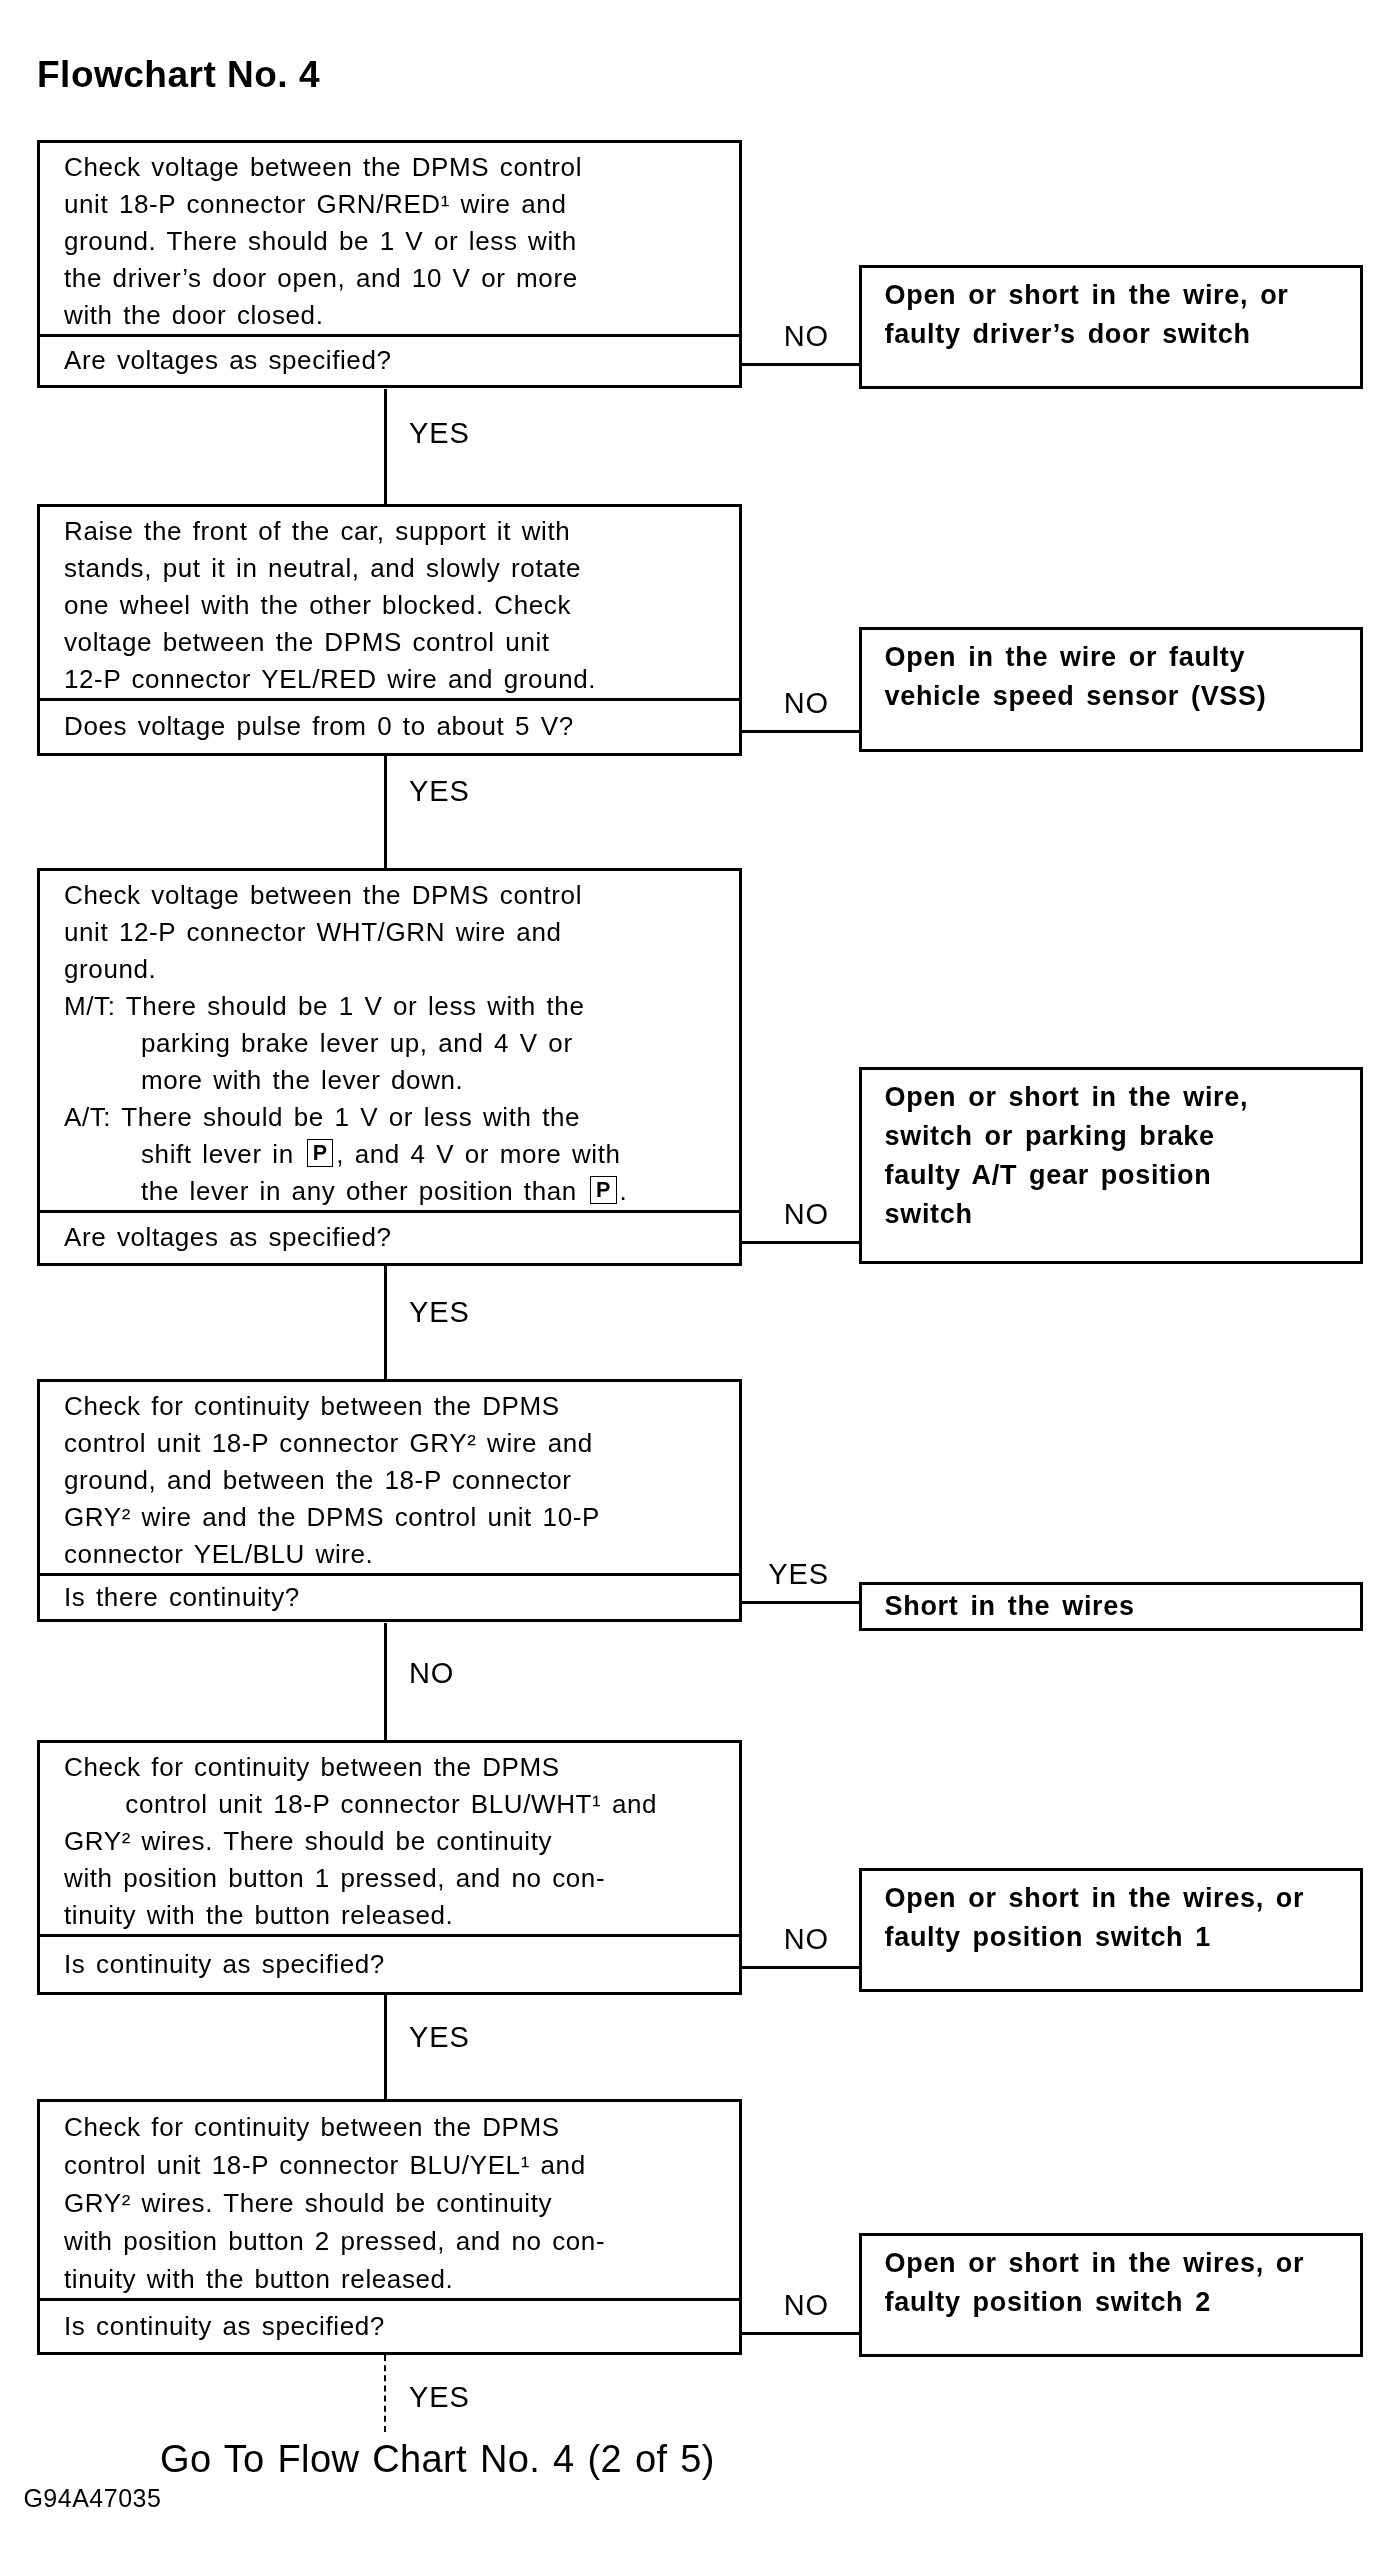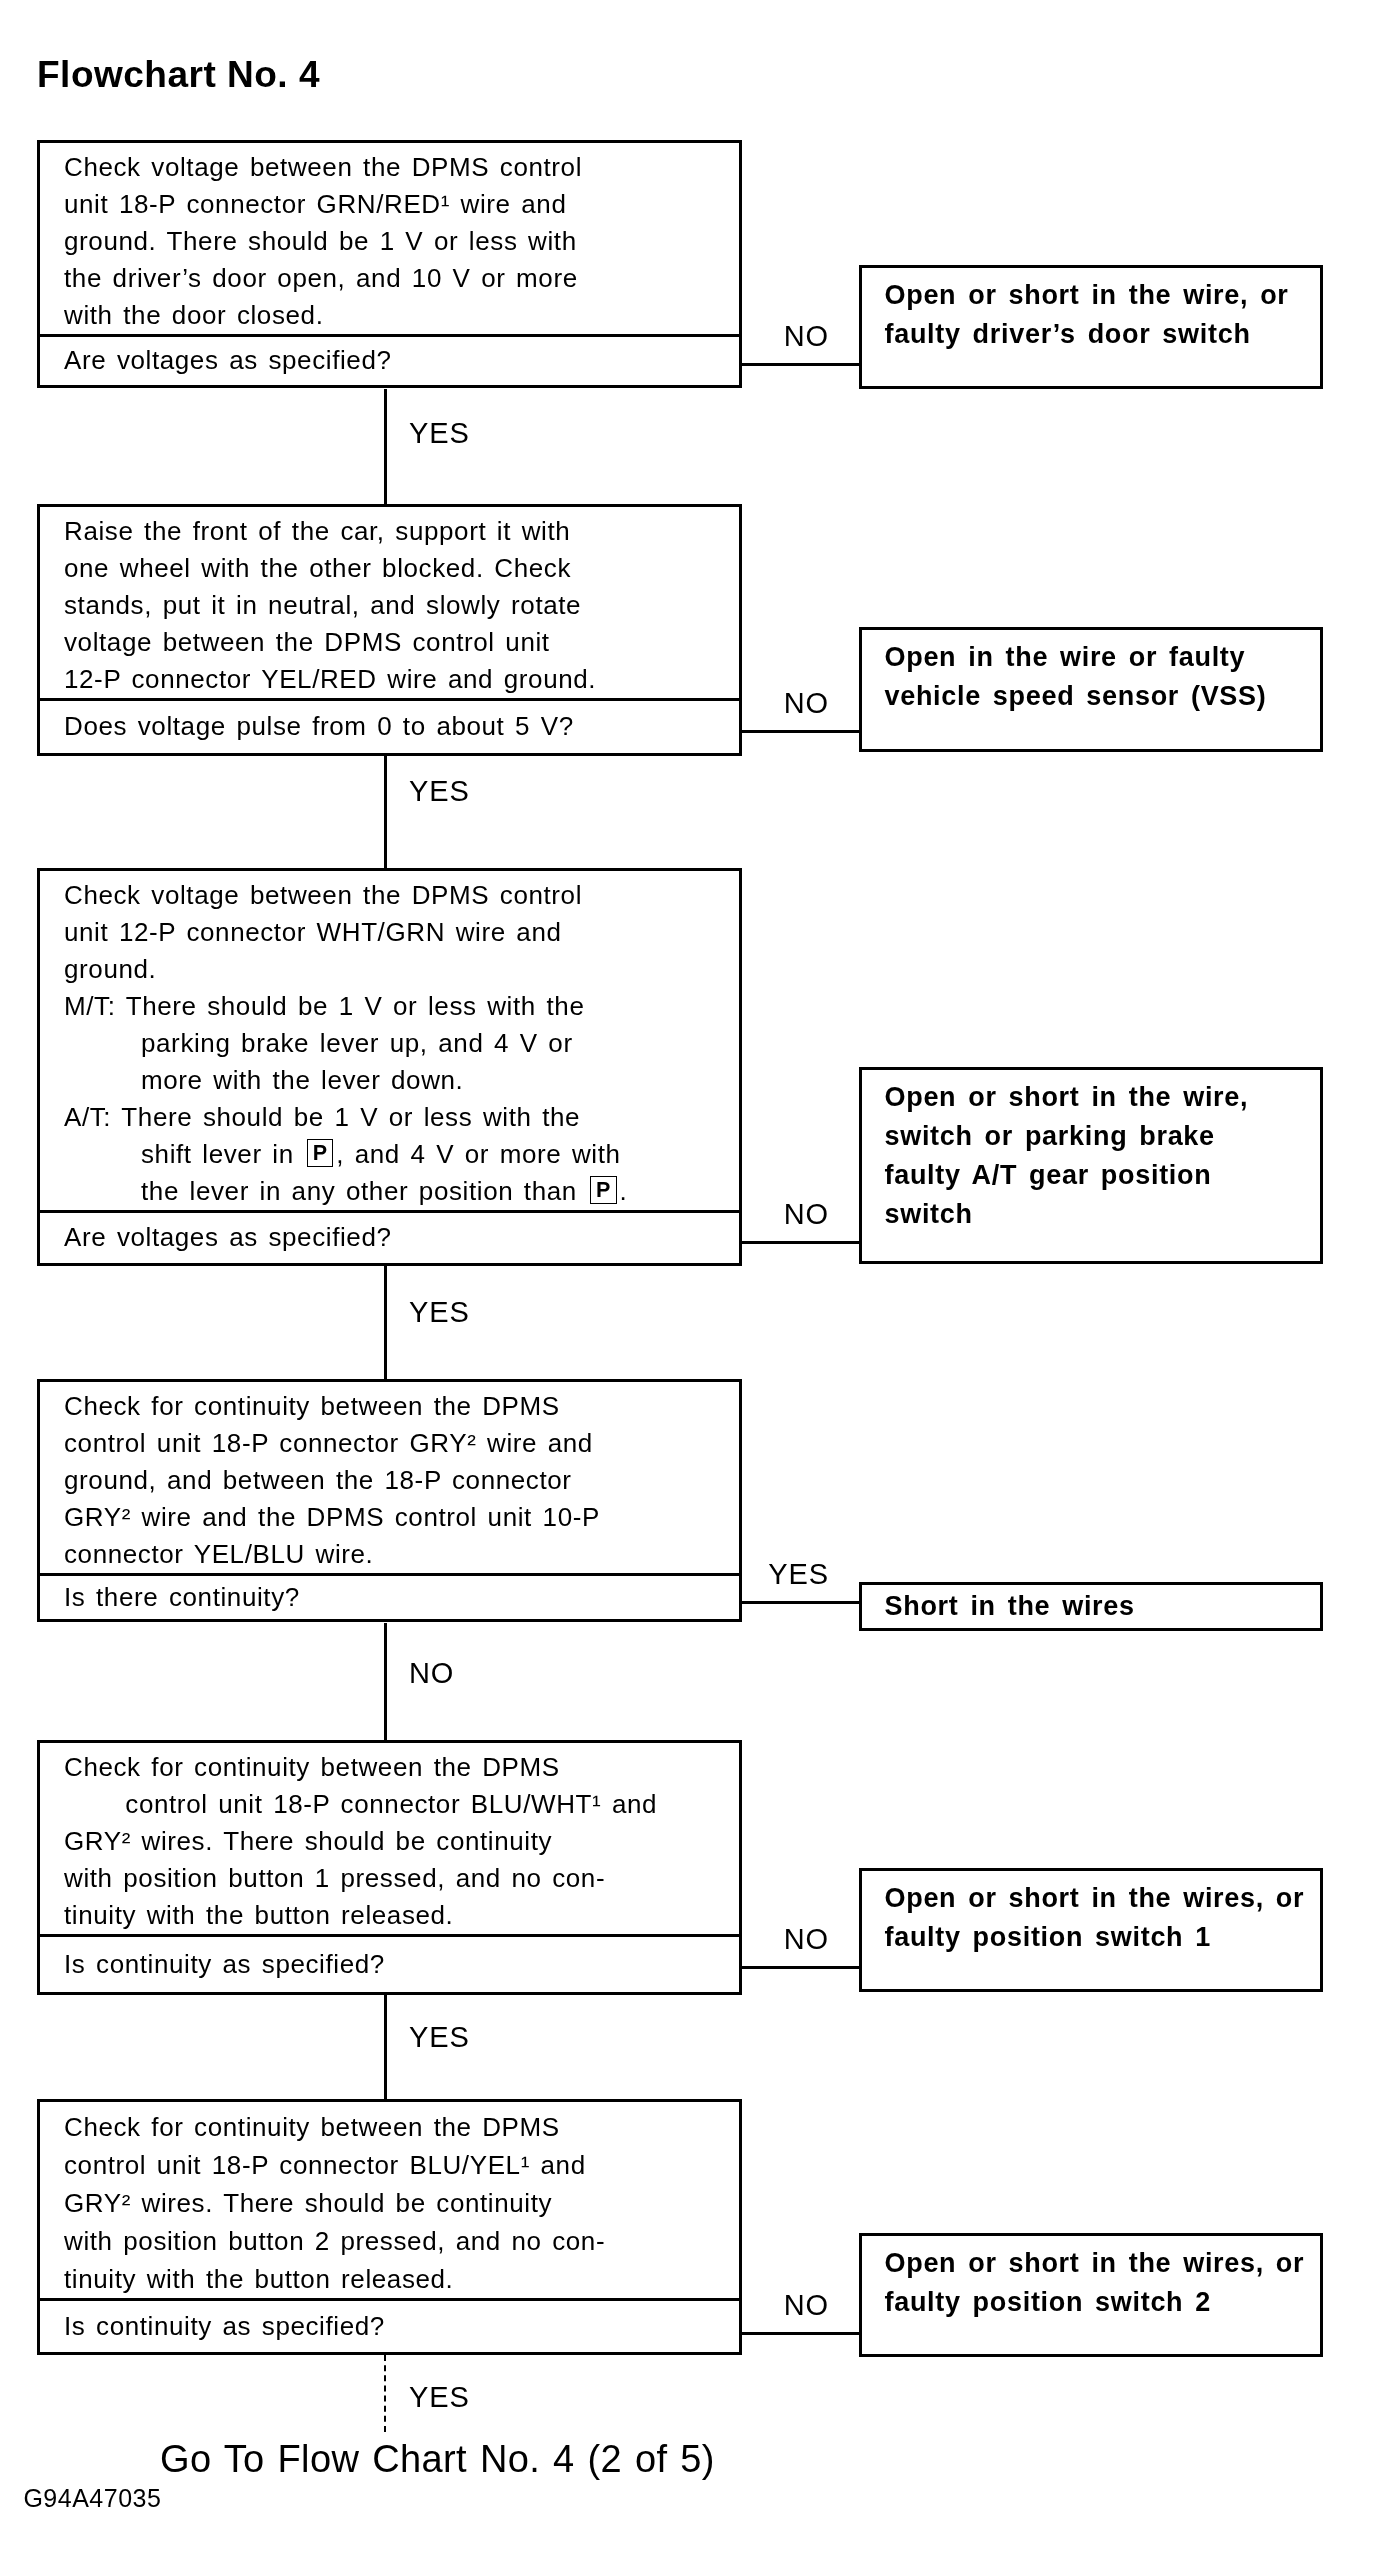--- a/index.html
+++ b/index.html
@@ -26,21 +26,21 @@
   }
   .pline.ind{padding-left:77px;}
   .pq{
     border-top:3.7px solid #000;flex:1 1 auto;
     display:flex;align-items:center;
     padding:0 19px 0 24px;
     font-size:26px;letter-spacing:0.6px;word-spacing:2.8px;
   }
   
   .rbox{
-    position:absolute;left:859px;width:464px;
+    position:absolute;left:859px;width:504px;
     border:3.7px solid #000;box-sizing:border-box;background:#fff;
     padding:8.4px 13px 0 22.5px;overflow:hidden;
   }
   .rbox.single{display:flex;align-items:center;padding-top:0;}
   .rline{
     font-size:27px;font-weight:bold;line-height:39px;
     letter-spacing:0.7px;word-spacing:3.7px;white-space:nowrap;
   }
   
   .hline{position:absolute;height:2.8px;background:#000;left:742px;width:117px;}
@@ -89,22 +89,22 @@
       <div class="hlabel" style="top: 320px;">NO</div>
       <div class="rbox" style="top: 265px; height: 124px;">
         <div class="rline">Open or short in the wire, or</div>
         <div class="rline">faulty driver’s door switch</div>
       </div>
       <div class="vline" style="top: 389px; height: 115px;"></div>
       <div class="vlabel" style="top: 417px;">YES</div>
       <div class="pbox" style="top: 504px; height: 252px;">
         <div class="pbody">
           <div class="pline" style="line-height: 37px;">Raise the front of the car, support it with</div>
+          <div class="pline" style="line-height: 37px;">stands, put it in neutral, and slowly rotate</div>
           <div class="pline" style="line-height: 37px;">one wheel with the other blocked. Check</div>
-          <div class="pline" style="line-height: 37px;">stands, put it in neutral, and slowly rotate</div>
           <div class="pline" style="line-height: 37px;">voltage between the DPMS control unit</div>
           <div class="pline" style="line-height: 37px;">12-P connector YEL/RED wire and ground.</div>
         </div>
         <div class="pq">Does voltage pulse from 0 to about 5 V?</div>
       </div>
       <div class="hline" style="top: 730px;"></div>
       <div class="hlabel" style="top: 687px;">NO</div>
       <div class="rbox" style="top: 627px; height: 125px;">
         <div class="rline">Open in the wire or faulty</div>
         <div class="rline">vehicle speed sensor (VSS)</div>

